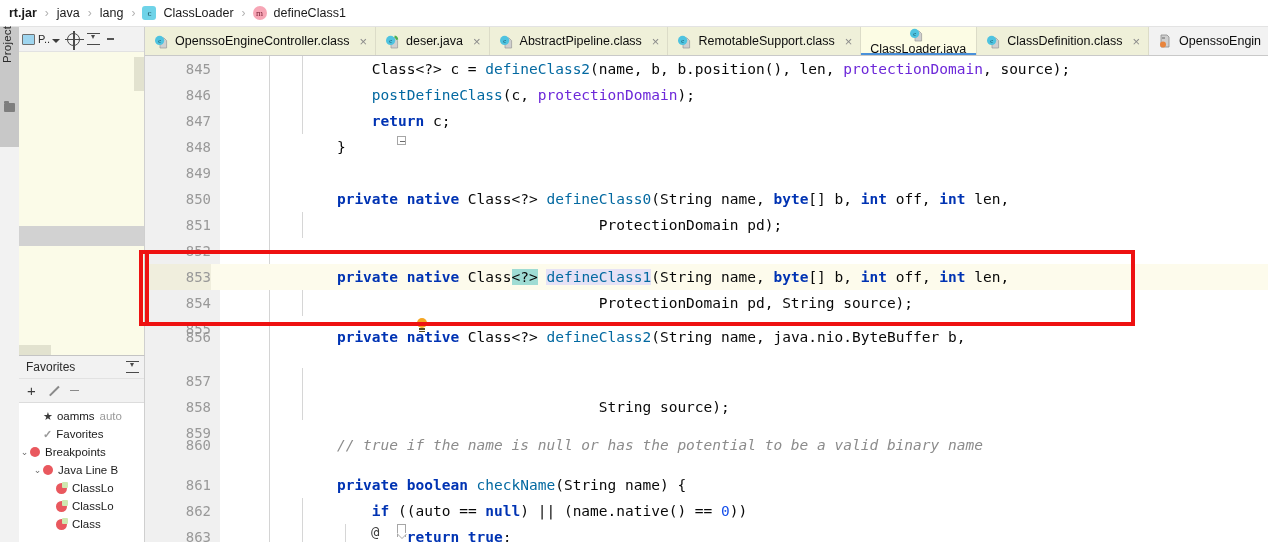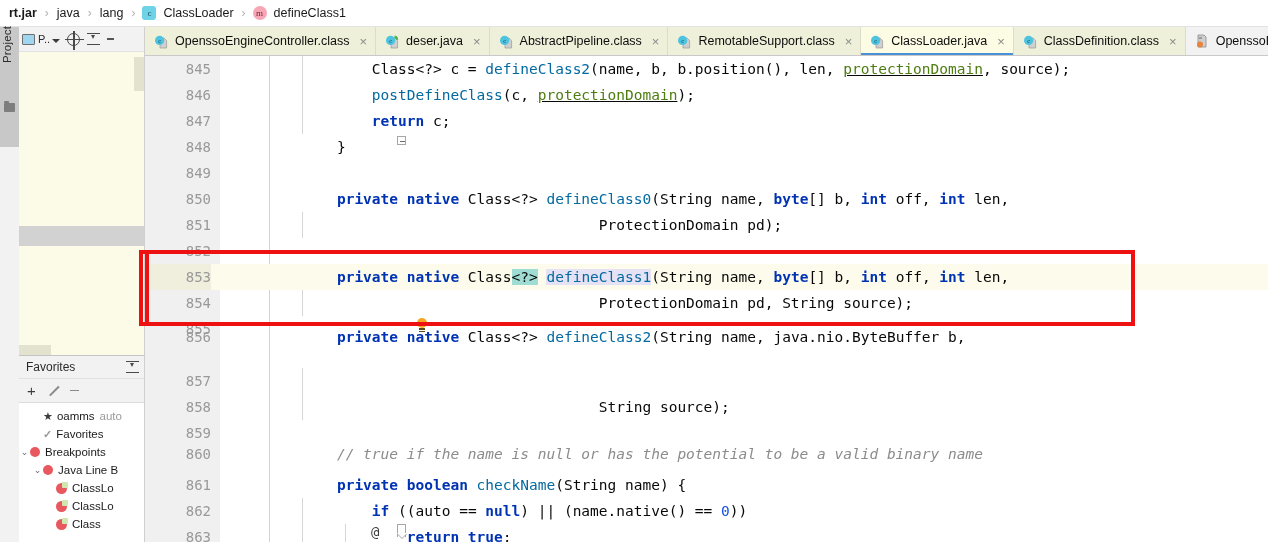--- a/index.html
+++ b/index.html
@@ -51,21 +51,21 @@
   .tab {
     display: flex; align-items: center;
     padding: 0 8px 0 9px;
     background: #eff0d9;
     border-right: 1px solid #dcdcc8;
     font-size: 12.5px; color: #0d0d0d;
     white-space: nowrap;
     position: relative;
     cursor: default;
   }
-  .tab.active { background: #fcfce4; }
+  .tab.active { background: #fcfce4; flex-direction: column; }
   .tab.active::after {
     content:""; position:absolute; left:0; right:0; bottom:0;
     height:2px; background:#4a90d9;
   }
   .tab.plain { background: #f2f2f2; border-right: none; }
   .tab-icon {
     width: 15px; height: 15px; margin-right: 6px;
     position: relative; flex: 0 0 auto;
   }
   .tab-label { padding-right: 2px; }
@@ -259,21 +259,21 @@
     white-space:pre; color:#080808;
   }
   .row-hl { background:#fdfbec; }
   .row-hl .ln { background:#f0eedd; }
 
   
   .kw   { color:#0033b3; font-weight:bold; }
   .mth  { color:#0369a1; }
   .num  { color:#1750eb; }
   .cmt  { color:#8c8c8c; font-style:italic; }
-  .fld  { color:#4d7c0f; text-decoration:underline; text-decoration-color:#080808;}
+  .fld  { color:#6d28d9; text-decoration-color:#080808;}
   .sel  { background:#9fdcd4; }
   .occ  { background:#e6e2f5; }
 
   
   .guide {
     position:absolute; width:1px; background:#d6d6d6;
   }
   
   .fold {
     position:absolute; width:9px; height:9px;
@@ -571,21 +571,21 @@
         <div class="ln">857</div>
       </div>
       <div class="code-row" style="top: 338px;">
         <div class="ln">858</div>
         <div class="code-txt"><span>                                  String source);</span></div>
       </div>
       <div class="code-row" style="top: 364px;">
         <div class="ln">859</div>
         <div class="code-txt"></div>
       </div>
-      <div class="code-row" style="top: 385px;">
+      <div class="code-row" style="top: 376px;">
         <div class="ln">860</div>
         <div class="code-txt"><span class="cmt">    // true if the name is null or has the potential to be a valid binary name</span></div>
       </div>
       <div class="code-row" style="top: 416px;">
         <div class="ln">861</div>
         <div class="code-txt"><span>    </span><span class="kw">private boolean</span><span> </span><span class="mth">checkName</span><span>(String name) {</span></div>
       </div>
       <div class="code-row" style="top: 442px;">
         <div class="ln">862</div>
         <div class="code-txt"><span>        </span><span class="kw">if</span><span> ((auto == </span><span class="kw">null</span><span>) || (name.native() == </span><span class="num">0</span><span>))</span></div>

